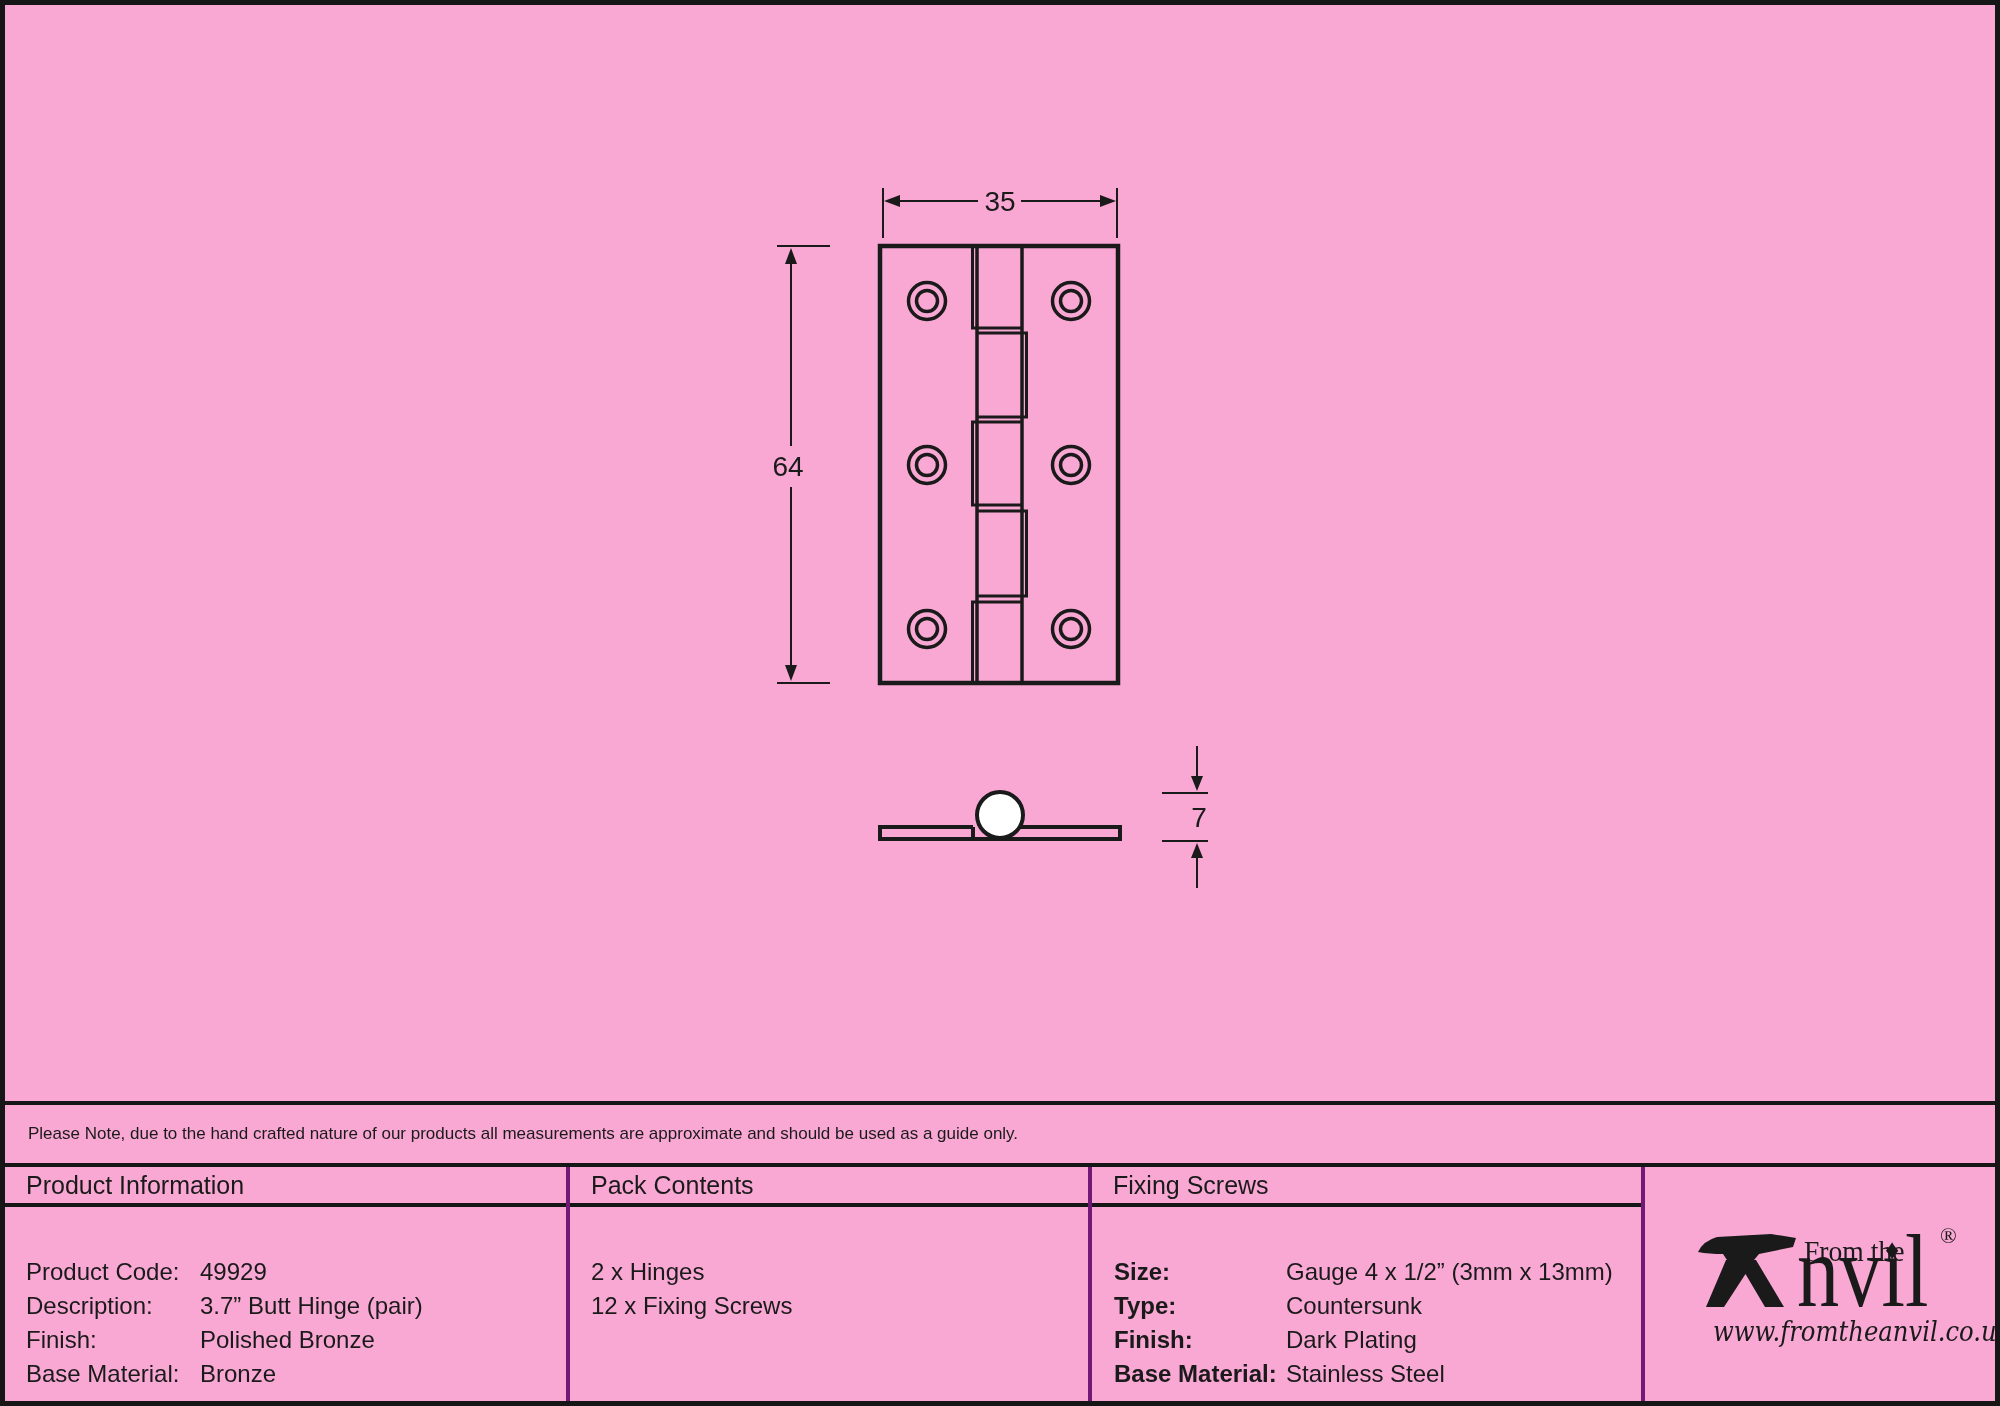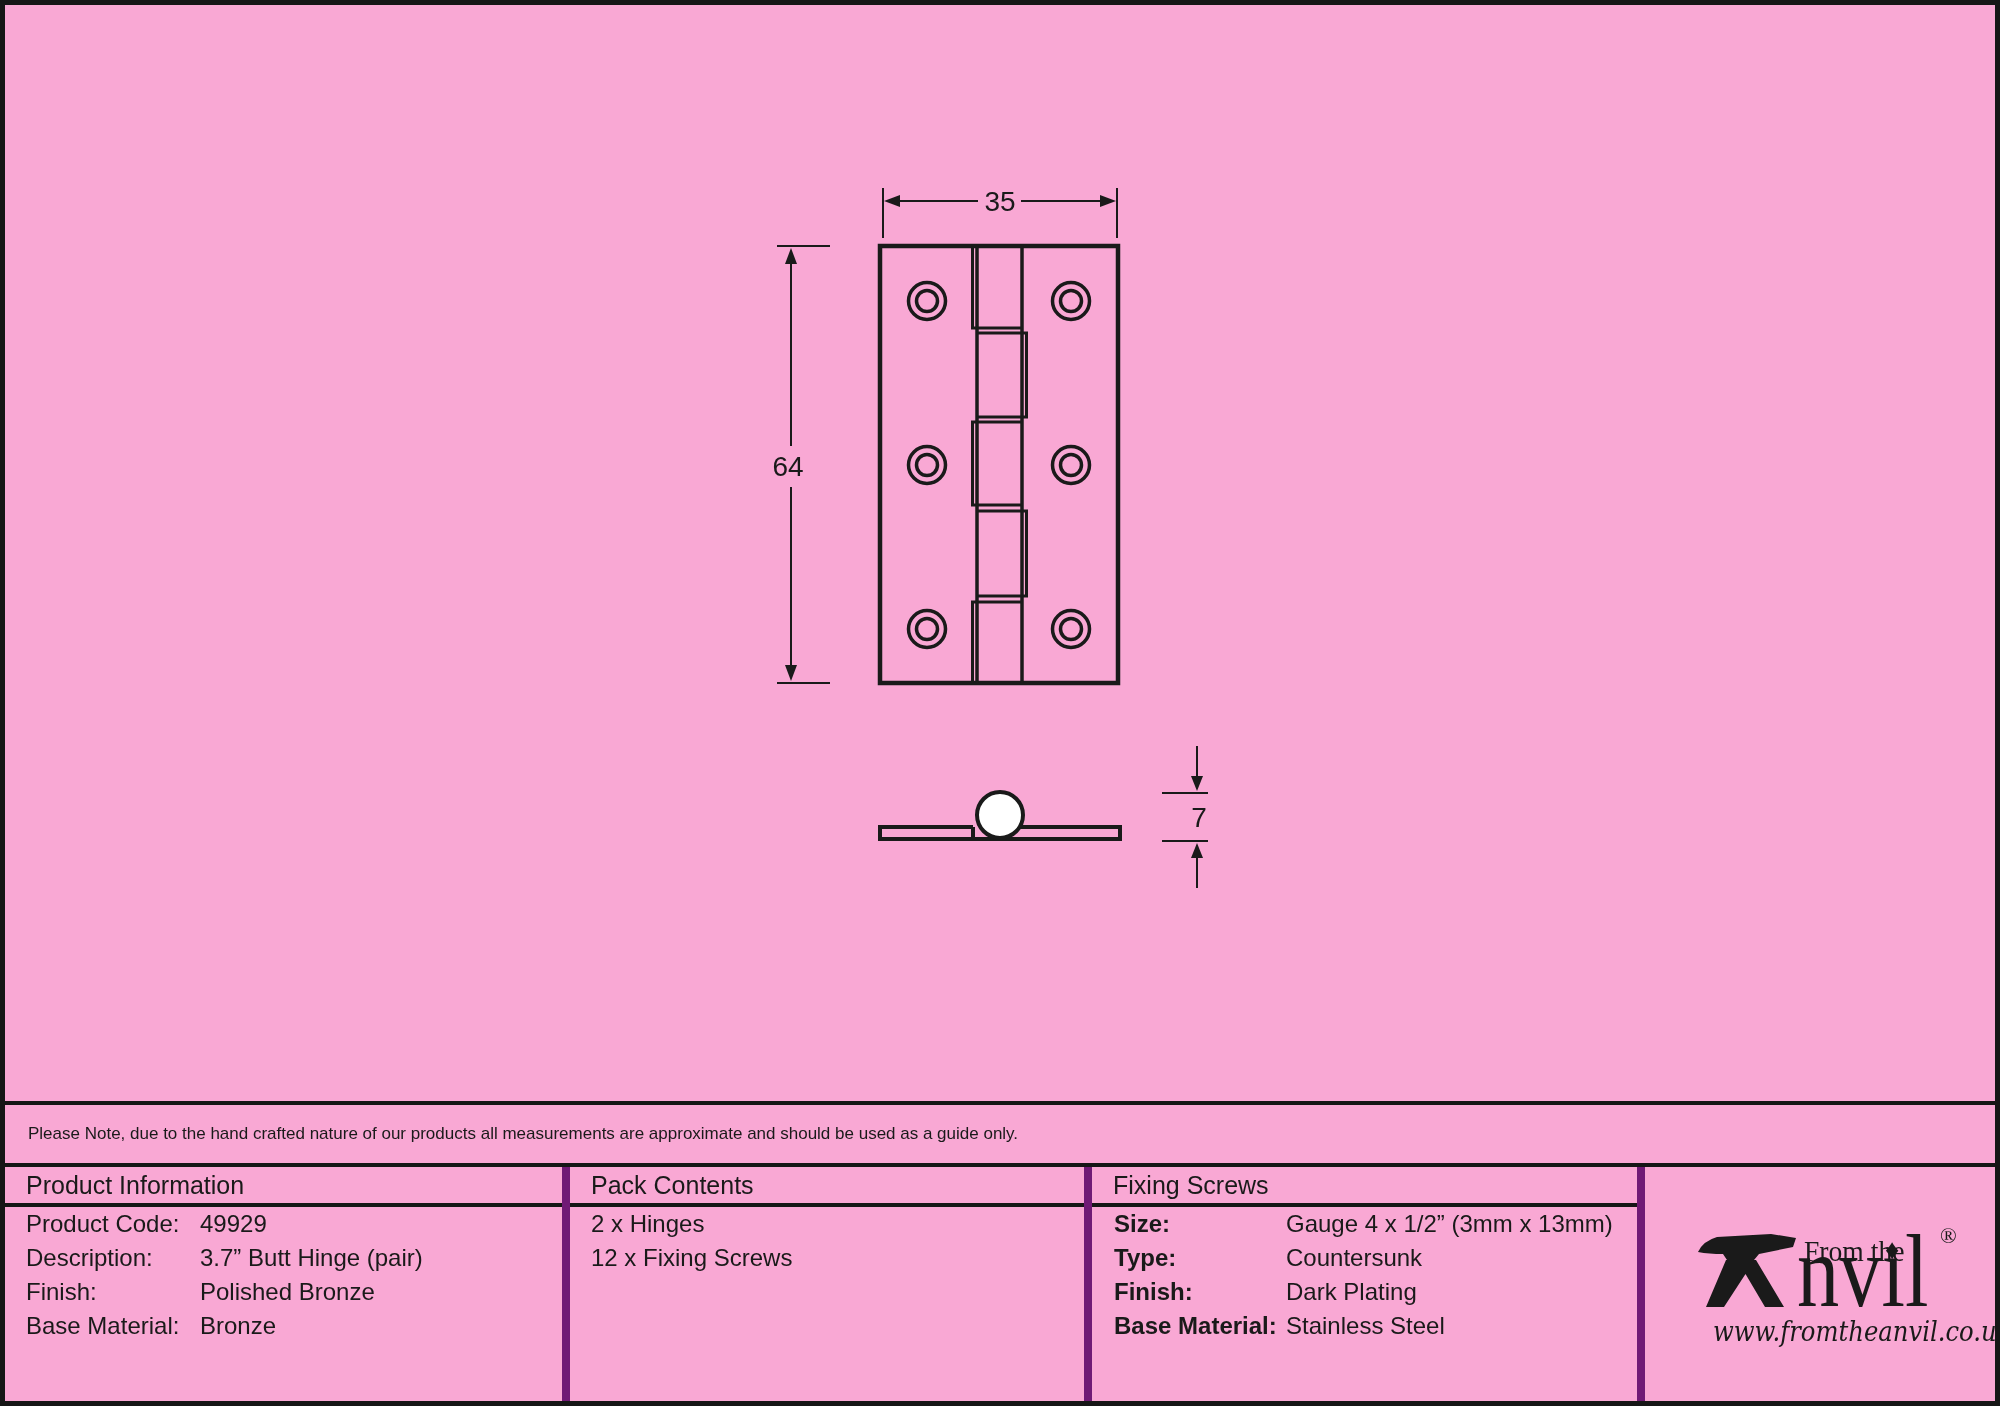--- a/index.html
+++ b/index.html
@@ -11,31 +11,31 @@
   .drawing{position:absolute;left:0;top:0;width:1990px;height:1096px;display:block;}
   .drawing text{font-family:"Liberation Sans",sans-serif;fill:#1a1a1a;}
 
   .note-bar{
     position:absolute;left:0;top:1096px;width:1990px;height:66px;
     box-sizing:border-box;border-top:4px solid #161616;border-bottom:4px solid #161616;
     display:flex;align-items:center;padding-left:23px;font-size:17px;
   }
 
   .spec-table{position:absolute;left:0;top:1162px;width:1990px;height:234px;display:flex;}
-  .col{box-sizing:border-box;border-right:8px solid #701a75;height:100%;}
+  .col{box-sizing:border-box;border-right:4px solid #701a75;height:100%;}
   .col:last-child{border-right:none;}
   .col1{width:565px;}
   .col2{width:522px;}
   .col3{width:553px;}
   .col4{flex:1;position:relative;}
   .col-header{
     height:40px;box-sizing:border-box;border-bottom:4px solid #161616;
     display:flex;align-items:center;padding-left:21px;font-size:25px;
   }
-  .col-body{font-size:24px;}
+  .col-body{font-size:24px;margin-top:48px;}
   .kv{display:flex;height:34px;align-items:center;}
   .col1 .k{width:174px;padding-left:21px;flex:none;}
   .col3 .k{width:172px;padding-left:22px;flex:none;font-weight:bold;}
   .item{height:34px;display:flex;align-items:center;padding-left:21px;}
 
   
   .logo-block{position:absolute;left:52px;top:64px;width:280px;height:118px;}
   .anvil-svg{position:absolute;left:0;top:2px;width:100px;height:76px;display:block;}
   .from-the{
     position:absolute;left:107px;top:5px;font-family:"Liberation Serif",serif;

